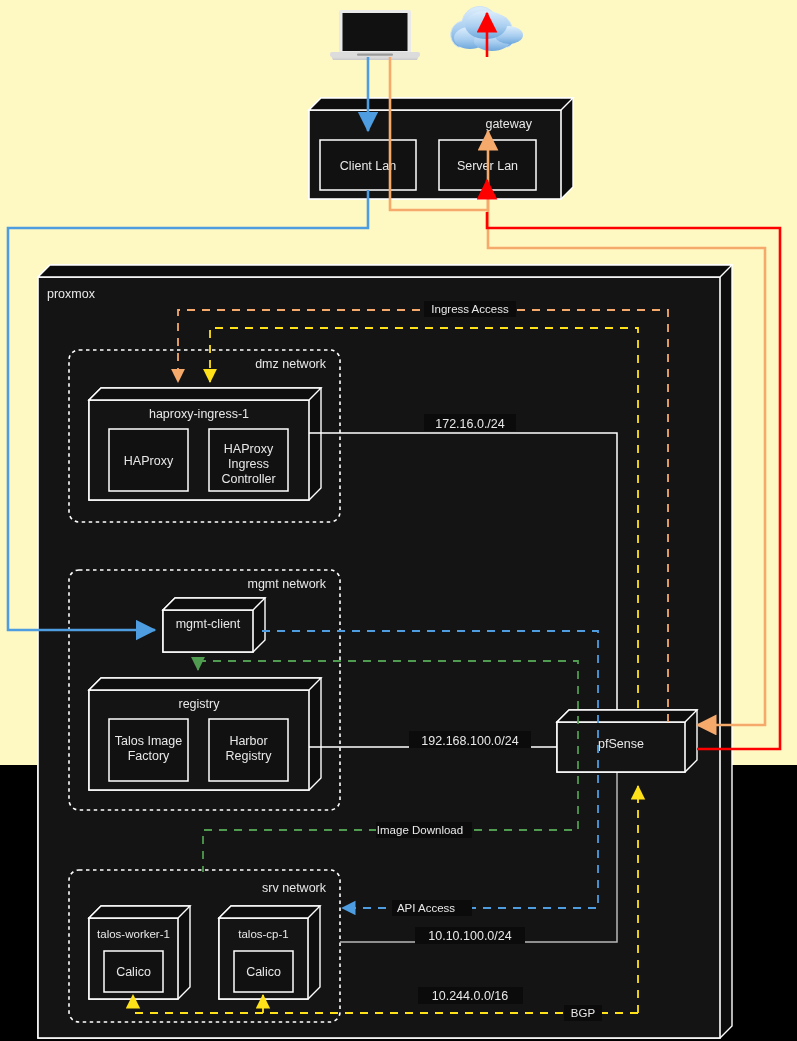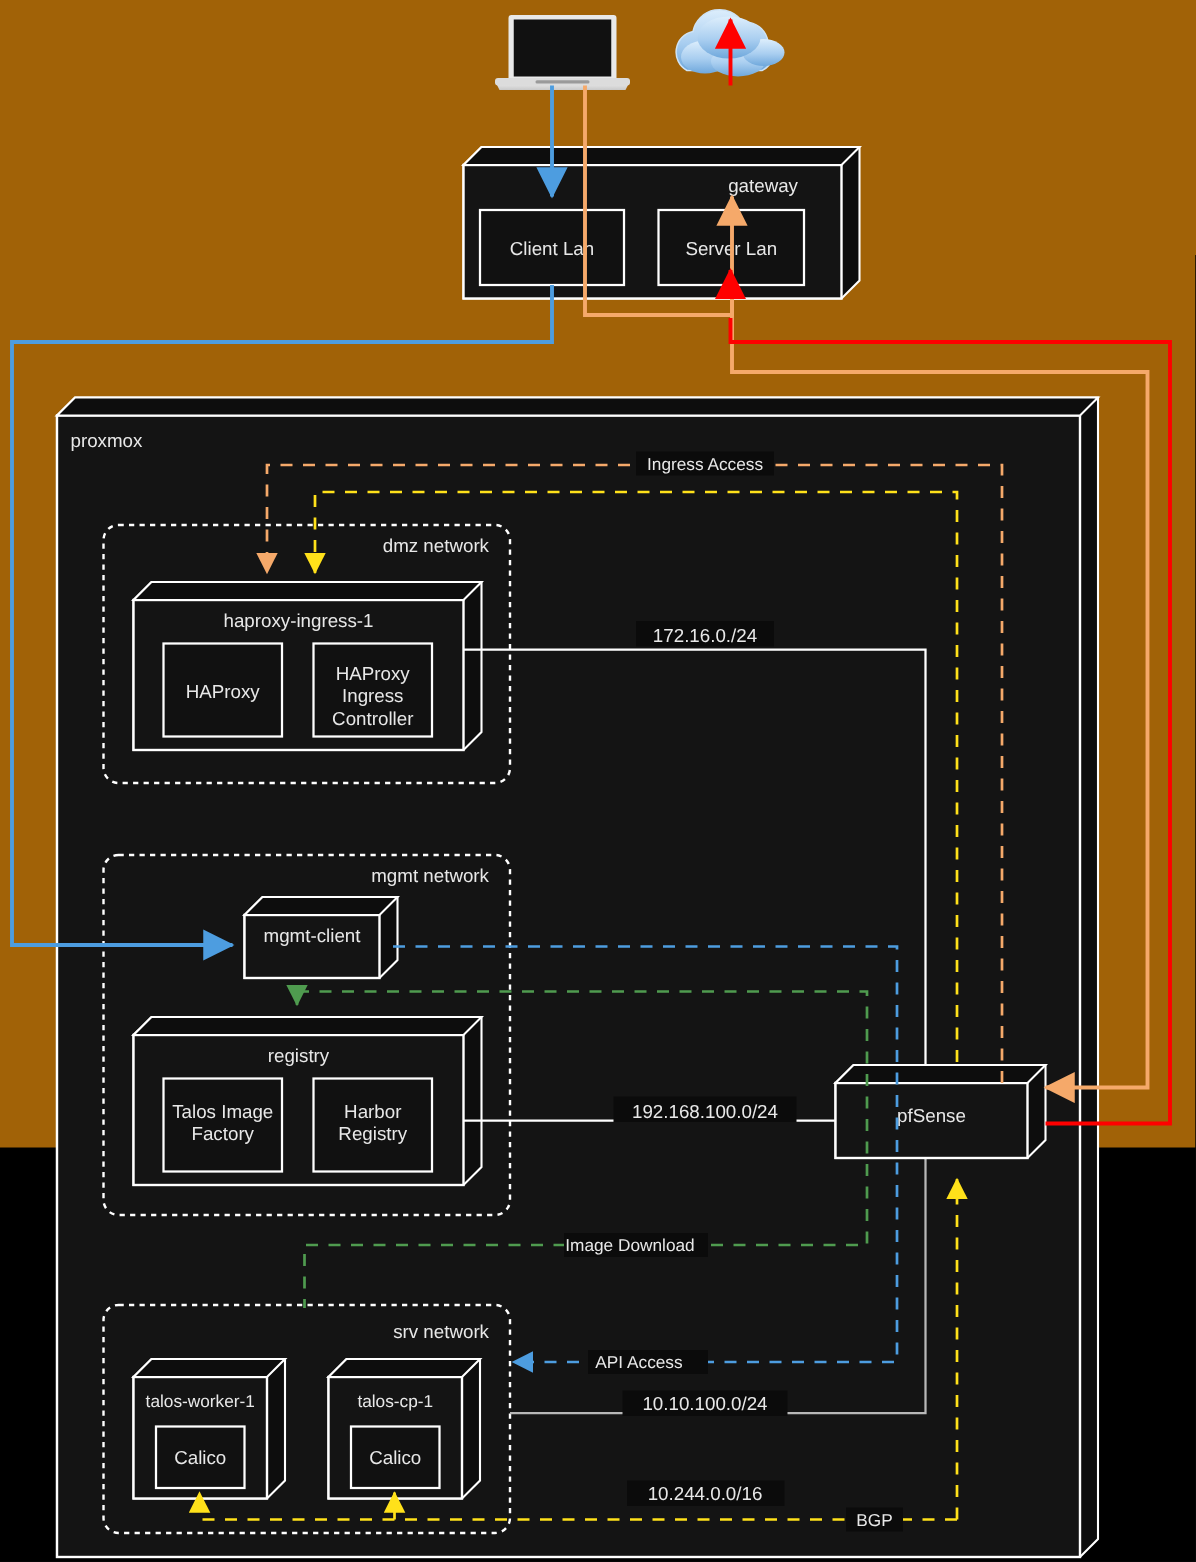--- a/index.html
+++ b/index.html
@@ -1,18 +1,18 @@
 <!DOCTYPE html>
 <html><head>
 <meta charset="utf-8">
 <style>
   html,body{margin:0;padding:0;background:#000;}
   body{width:797px;height:1041px;overflow:hidden;
        font-family:"Liberation Sans","DejaVu Sans",sans-serif;}
-  #stage{position:relative;width:797px;height:765px;background:#a16207;}
+  #stage{position:relative;width:797px;height:765px;background:#fef9c3;}
   svg{position:absolute;left:0;top:0;width:797px;height:1041px;}
   text{fill:#e8e8e8;font-family:"Liberation Sans","DejaVu Sans",sans-serif;}
   .lbl{font-size:12.5px;}
   .lbl-sm{font-size:11.5px;}
   .node-face{fill:#141414;stroke:#ffffff;stroke-width:1.6;}
   .node-top{fill:#0d0d0d;stroke:#ffffff;stroke-width:1.4;}
   .node-side{fill:#0d0d0d;stroke:#ffffff;stroke-width:1.4;}
   .inner-box{fill:#111111;stroke:#ffffff;stroke-width:1.5;}
   .net-dash{fill:none;stroke:#ffffff;stroke-width:1.6;stroke-dasharray:3.5 3.5;}
   .wire{fill:none;stroke:#ffffff;stroke-width:1.5;}

